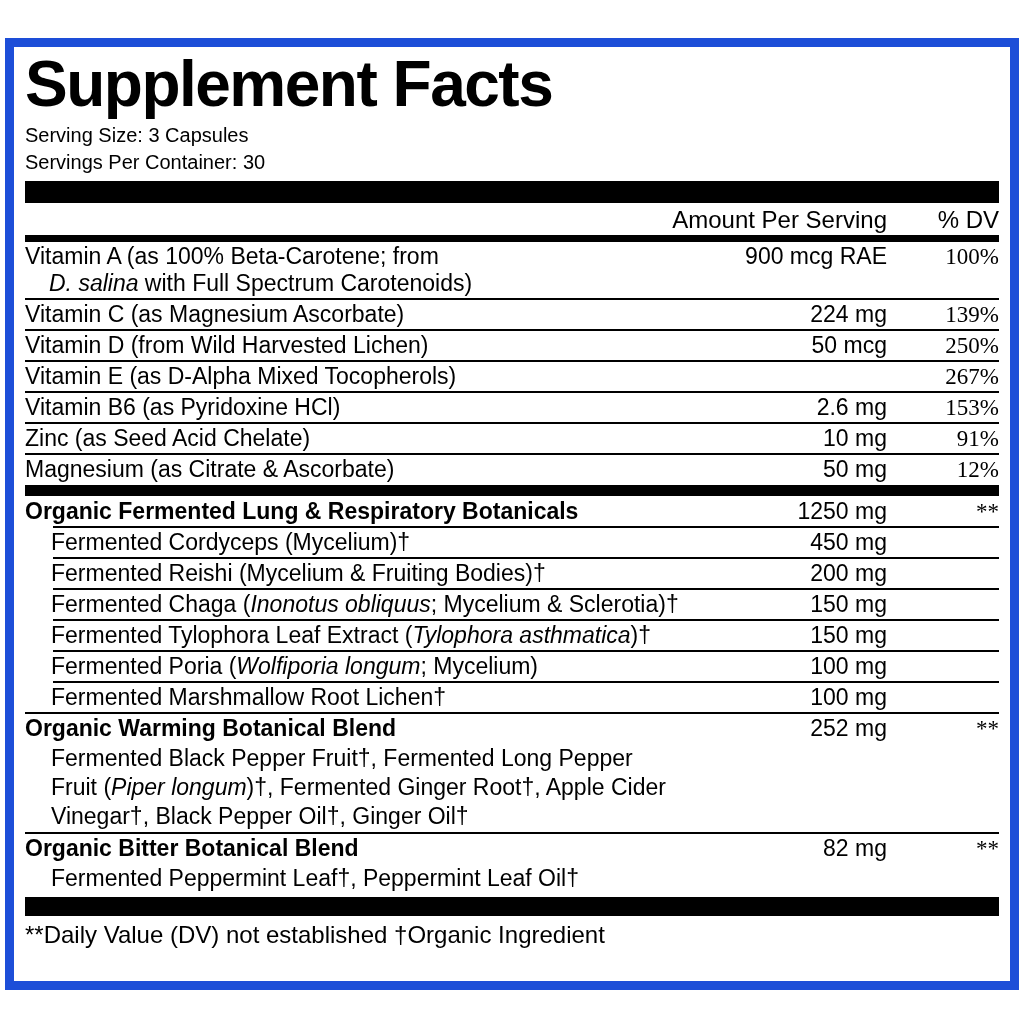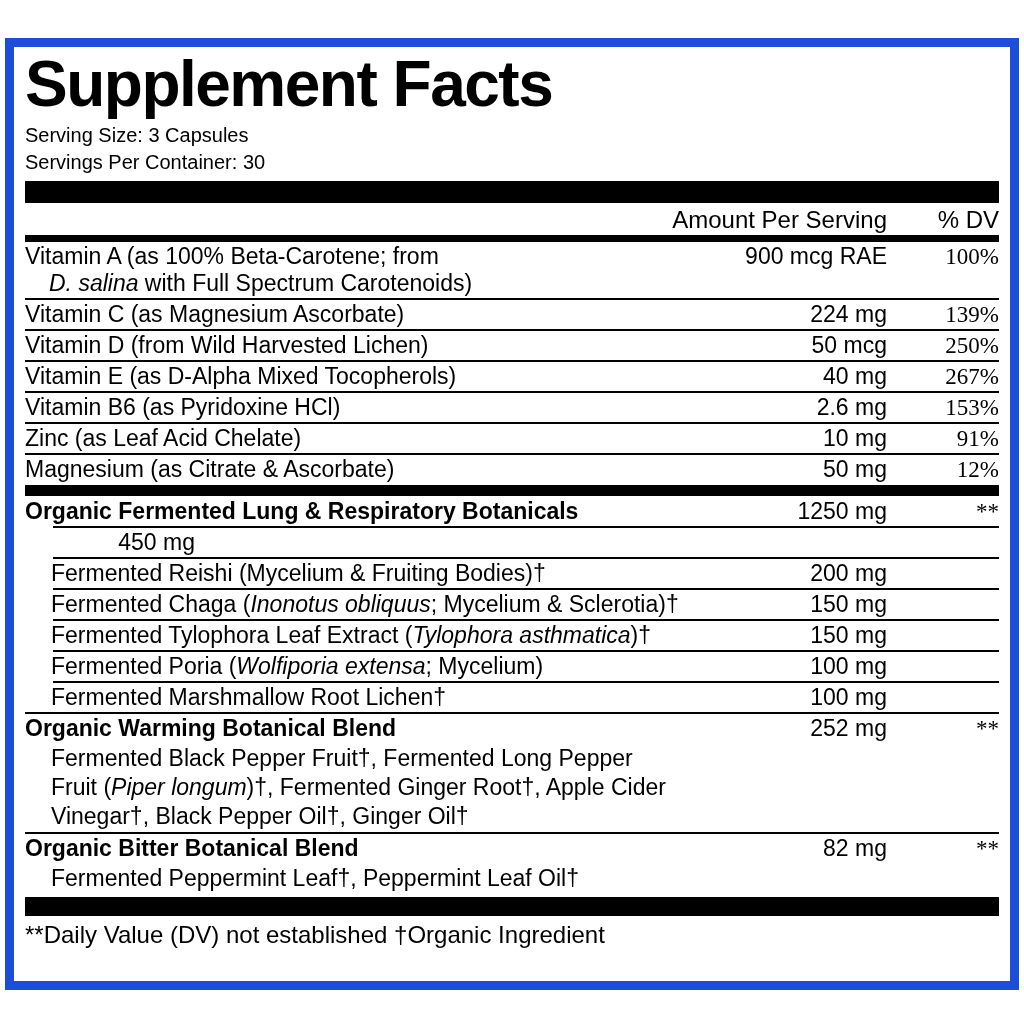--- a/index.html
+++ b/index.html
@@ -81,34 +81,33 @@
 
     <div class="r">
       <div class="nm">Vitamin D (from Wild Harvested Lichen)</div>
       <div class="amt">50 mcg</div>
       <div class="dv">250%</div>
     </div>
     <div class="hr"></div>
 
     <div class="r">
       <div class="nm">Vitamin E (as D-Alpha Mixed Tocopherols)</div>
-      <div class="amt">40 mg</div>
       <div class="dv">267%</div>
     </div>
     <div class="hr"></div>
 
     <div class="r">
       <div class="nm">Vitamin B6 (as Pyridoxine HCl)</div>
       <div class="amt">2.6 mg</div>
       <div class="dv">153%</div>
     </div>
     <div class="hr"></div>
 
     <div class="r">
-      <div class="nm">Zinc (as Leaf Acid Chelate)</div>
+      <div class="nm">Zinc (as Seed Acid Chelate)</div>
       <div class="amt">10 mg</div>
       <div class="dv">91%</div>
     </div>
     <div class="hr"></div>
 
     <div class="r">
       <div class="nm">Magnesium (as Citrate &amp; Ascorbate)</div>
       <div class="amt">50 mg</div>
       <div class="dv">12%</div>
     </div>
@@ -116,20 +115,21 @@
     <div class="bar b3"></div>
 
     <div class="r bold">
       <div class="nm">Organic Fermented Lung &amp; Respiratory Botanicals</div>
       <div class="amt">1250 mg</div>
       <div class="dv">**</div>
     </div>
     <div class="hr ind"></div>
 
     <div class="r sub">
+      <div class="nm">Fermented Cordyceps (Mycelium)†</div>
       <div class="amt">450 mg</div>
       <div class="dv"></div>
     </div>
     <div class="hr ind"></div>
 
     <div class="r sub">
       <div class="nm">Fermented Reishi (Mycelium &amp; Fruiting Bodies)†</div>
       <div class="amt">200 mg</div>
       <div class="dv"></div>
     </div>
@@ -143,21 +143,21 @@
     <div class="hr ind"></div>
 
     <div class="r sub">
       <div class="nm"><span>Fermented Tylophora Leaf Extract (</span><span class="it">Tylophora asthmatica</span><span>)†</span></div>
       <div class="amt">150 mg</div>
       <div class="dv"></div>
     </div>
     <div class="hr ind"></div>
 
     <div class="r sub">
-      <div class="nm"><span>Fermented Poria (</span><span class="it">Wolfiporia extensa</span><span>; Mycelium)</span></div>
+      <div class="nm"><span>Fermented Poria (</span><span class="it">Wolfiporia longum</span><span>; Mycelium)</span></div>
       <div class="amt">100 mg</div>
       <div class="dv"></div>
     </div>
     <div class="hr ind"></div>
 
     <div class="r sub">
       <div class="nm">Fermented Marshmallow Root Lichen†</div>
       <div class="amt">100 mg</div>
       <div class="dv"></div>
     </div>

